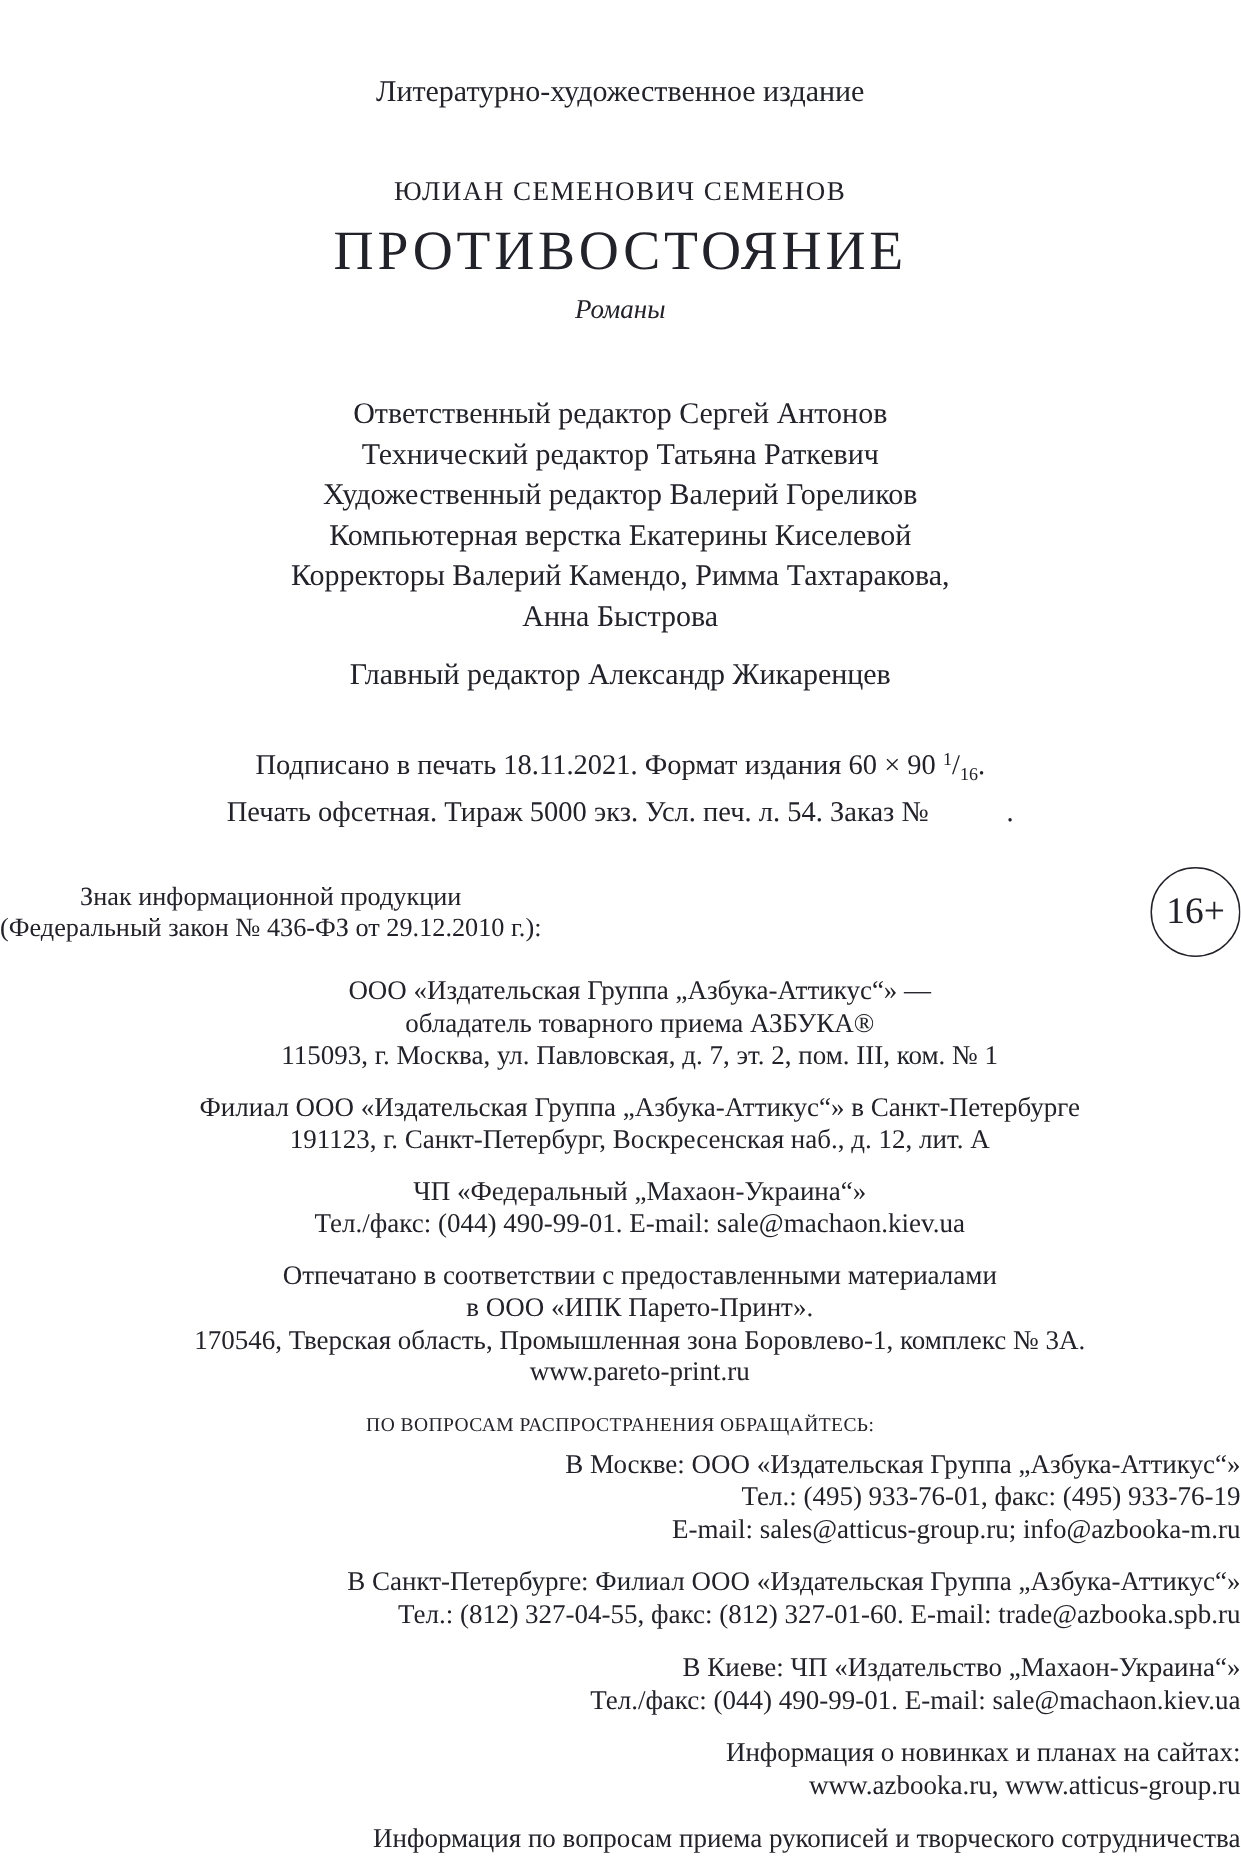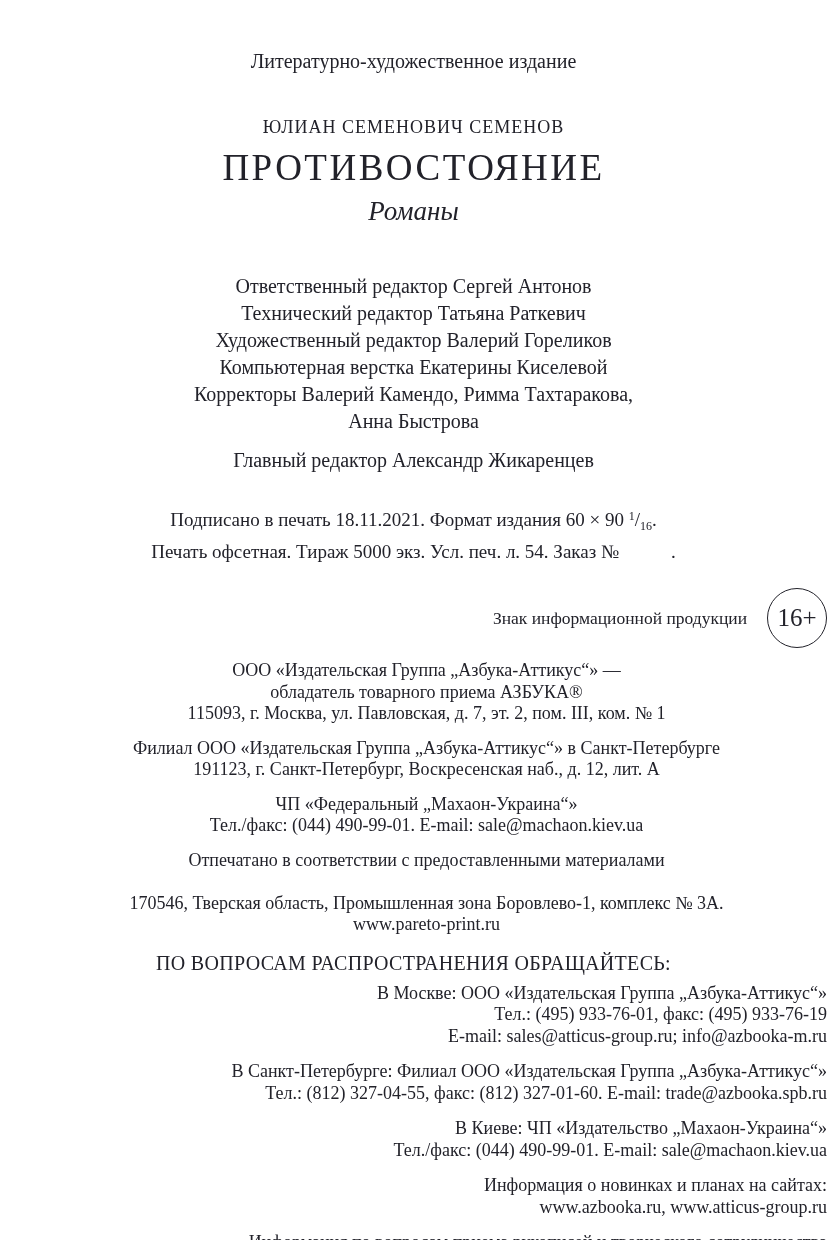--- a/index.html
+++ b/index.html
@@ -8,44 +8,44 @@
     background:#ffffff;
     color:#22222a;
     font-family:"Liberation Serif","DejaVu Serif",serif;
     -webkit-font-smoothing:antialiased;
   }
   .page{padding-top:50px;text-align:center;}
 
   .edition{font-size:20px;}
   .author{margin-top:44px;font-size:18px;letter-spacing:1px;}
   .title{margin-top:8px;font-size:37px;letter-spacing:2.5px;font-weight:400;}
-  .subtitle{margin-top:7px;font-size:27px;font-style:italic;}
+  .subtitle{margin-top:7px;font-size:18px;font-style:italic;}
 
   .credits{margin-top:46px;font-size:20px;line-height:27px;}
   .chief{margin-top:14px;font-size:20px;}
 
   .printinfo{margin-top:32px;font-size:19px;line-height:25px;}
   .printinfo sup{font-size:12px;vertical-align:6px;}
   .printinfo sub{font-size:12px;vertical-align:-4px;}
   .blank-gap{display:inline-block;width:52px;}
 
   .agemark{
     margin-top:24px;
-    display:flex;align-items:center;justify-content:flex-end;gap:20px;
+    display:flex;align-items:center;justify-content:space-between;gap:20px;
   }
   .agemark-label{font-size:17.5px;line-height:21px;}
   .age-badge{
     width:58px;height:58px;border:1.6px solid #22222a;border-radius:50%;
     display:flex;align-items:center;justify-content:center;
     font-size:25px;flex:0 0 auto;
   }
 
   .imprint{margin-top:12px;font-size:18px;line-height:21.5px;}
   .imprint .block{margin:0 0 13px;padding-left:26px;}
-  .dist-header{margin-top:16px;font-size:20px;letter-spacing:0.3px;}
+  .dist-header{margin-top:16px;font-size:13px;letter-spacing:0.3px;}
   .distribution{margin-top:8px;font-size:18px;line-height:21.5px;}
   .distribution .block{margin:0 0 14px;text-align:right;}
 </style>
 </head>
 <body>
 
 <div class="page">
 
   <div class="edition">Литературно-художественное издание</div>
 
@@ -64,41 +64,42 @@
   <div class="chief">Главный редактор Александр Жикаренцев</div>
 
   <div class="printinfo">
     <div><span>Подписано в печать 18.11.2021. Формат издания 60 × 90 </span><sup>1</sup><span>/</span><sub>16</sub><span>.</span></div>
     <div><span>Печать офсетная. Тираж 5000 экз. Усл. печ. л. 54. Заказ №</span><span class="blank-gap"></span><span>.</span></div>
   </div>
 
   <div class="agemark">
     <div class="agemark-label">
       <div>Знак информационной продукции</div>
+      <div>(Федеральный закон № 436-ФЗ от 29.12.2010 г.):</div>
     </div>
     <div class="age-badge">16+</div>
   </div>
 
   <div class="imprint">
     <p class="block">
       <span>ООО «Издательская Группа „Азбука-Аттикус“» —</span><br>
       <span>обладатель товарного приема АЗБУКА®</span><br>
       <span>115093, г. Москва, ул. Павловская, д. 7, эт. 2, пом. III, ком. № 1</span>
     </p>
     <p class="block">
       <span>Филиал ООО «Издательская Группа „Азбука-Аттикус“» в Санкт-Петербурге</span><br>
       <span>191123, г. Санкт-Петербург, Воскресенская наб., д. 12, лит. А</span>
     </p>
     <p class="block">
       <span>ЧП «Федеральный „Махаон-Украина“»</span><br>
       <span>Тел./факс: (044) 490-99-01. E-mail: sale@machaon.kiev.ua</span>
     </p>
     <p class="block">
       <span>Отпечатано в соответствии с предоставленными материалами</span><br>
-      <br>
+      <span>в ООО «ИПК Парето-Принт».</span><br>
       <span>170546, Тверская область, Промышленная зона Боровлево-1, комплекс № 3А.</span><br>
       <span>www.pareto-print.ru</span>
     </p>
   </div>
 
   <div class="dist-header">ПО ВОПРОСАМ РАСПРОСТРАНЕНИЯ ОБРАЩАЙТЕСЬ:</div>
 
   <div class="distribution">
     <p class="block">
       <span>В Москве: ООО «Издательская Группа „Азбука-Аттикус“»</span><br>

